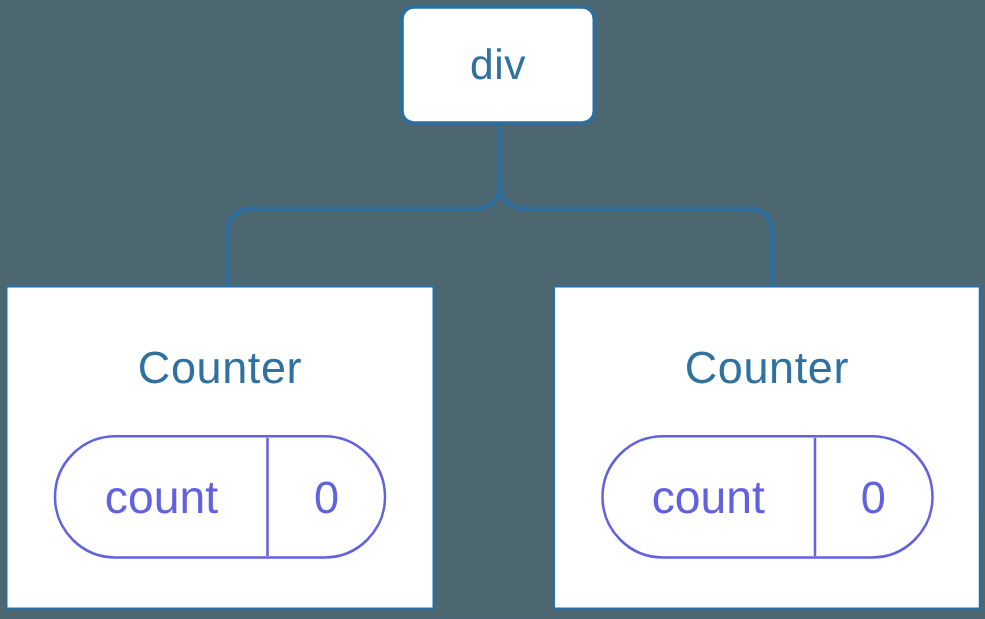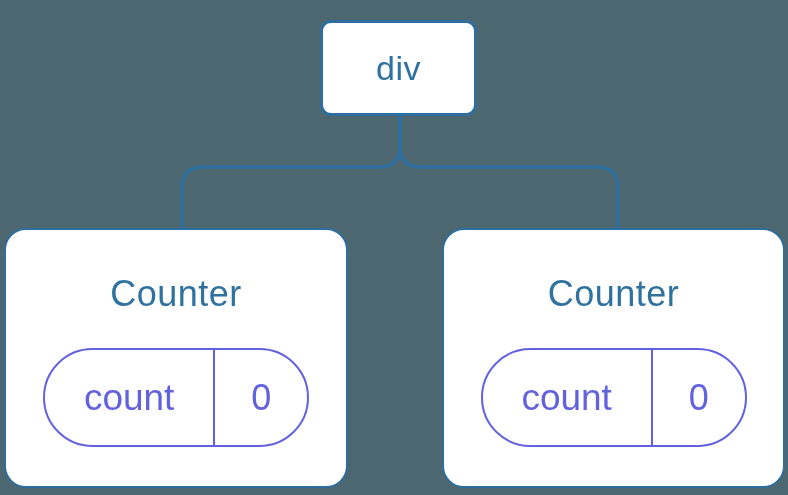--- a/index.html
+++ b/index.html
@@ -27,42 +27,42 @@
     left: 0; top: 0;
     width: 788px; height: 495px;
   }
   .connectors path {
     fill: none;
     stroke: var(--node-border);
     stroke-width: 3.5;
   }
   .root-node {
     position: absolute;
-    left: 320px; top: 20px;
+    left: 320px; top: 4px;
     width: 157px; height: 96px;
     background: var(--card-bg);
     border: 3px solid var(--node-border);
     border-radius: 11px;
     display: flex;
     align-items: center;
     justify-content: center;
   }
   .root-node .label {
     font-size: 34px;
     color: var(--node-text);
     font-weight: 500;
     letter-spacing: 0.5px;
   }
   .counter-card {
     position: absolute;
     top: 228px;
     width: 344px; height: 260px;
     background: var(--card-bg);
     border: 2px solid var(--node-border);
-    border-radius: 22px;
+    border-radius: 2px;
     display: flex;
     flex-direction: column;
     align-items: center;
     padding-top: 42px;
   }
   .counter-card.left  { left: 4px; }
   .counter-card.right { left: 442px; width: 343px; }
   .counter-title {
     font-size: 36px;
     font-weight: 500;

